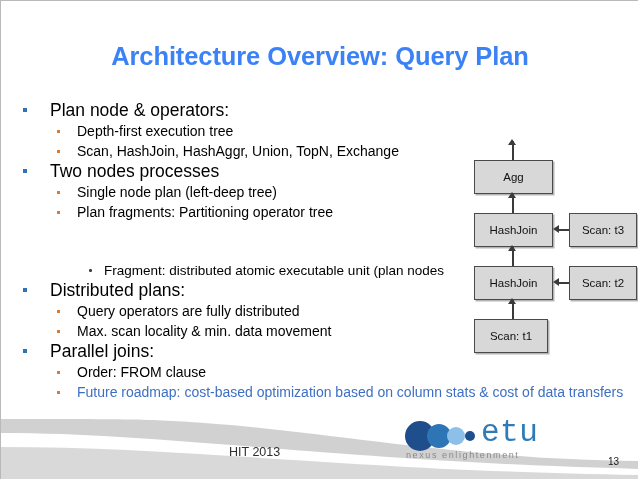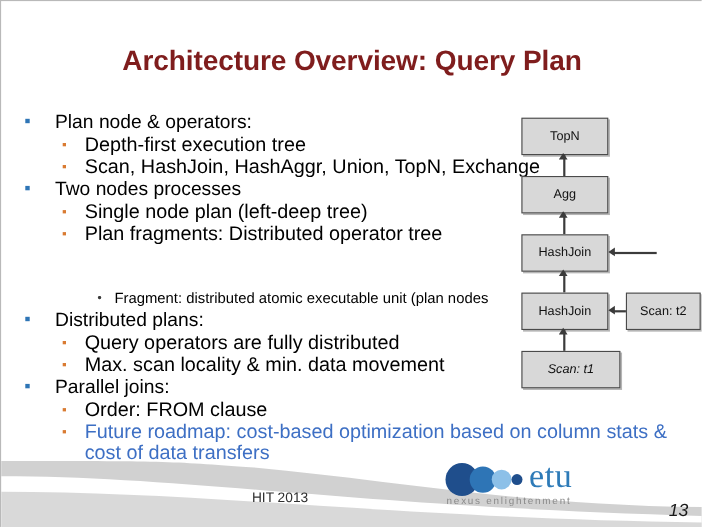--- a/index.html
+++ b/index.html
@@ -21,21 +21,21 @@
 
   
   #title {
     position: absolute;
     top: 41px;
     left: 0;
     width: 638px;
     text-align: center;
     font-size: 25.5px;
     font-weight: bold;
-    color: #7f1d1d;
+    color: #3b82f6;
     letter-spacing: -0.1px;
     white-space: nowrap;
   }
 
   
   #body {
     position: absolute;
     top: 99px;
     left: 8px;
     width: 600px;
@@ -66,21 +66,21 @@
 
   
   .l2 { padding-left: 68px; margin-bottom: 0px; }
   .l2 .bullet {
     left: 48px;
     top: 8px;
     width: 3px;
     height: 3px;
     background: #D97B32;
   }
-  .l2 .txt { font-size: 18px; line-height: 19.5px; }
+  .l2 .txt { font-size: 14px; line-height: 19.5px; }
 
   
   .l3 { padding-left: 95px; margin-bottom: 0px; margin-top: 39px; }
   .l3 .bullet {
     left: 80px;
     top: 8px;
     width: 2.5px;
     height: 2.5px;
     background: #3a3a3a;
     border-radius: 50%;
@@ -148,39 +148,38 @@
     position: absolute;
     left: 228px;
     top: 444px;
     font-size: 12.5px;
     color: #2f2f2f;
   }
   #pagenum {
     position: absolute;
     left: 607px;
     top: 455px;
-    font-size: 16px;
+    font-size: 10px;
     color: #1a1a1a;
-    font-style: italic;
   }
 
   
   #logo {
     position: absolute;
     left: 404px;
     top: 418px;
     width: 150px;
     height: 50px;
   }
   .lcirc { position: absolute; border-radius: 50%; }
   #logo-word {
     position: absolute;
     left: 76px;
     top: -4px;
-    font-family: Liberation Serif, serif;
+    font-family: Liberation Mono, monospace;
     font-size: 31px;
     color: #2E7BB8;
     letter-spacing: 0.5px;
   }
   #logo-tag {
     position: absolute;
     left: 1px;
     top: 31px;
     font-size: 9px;
     color: #8a8a8a;
@@ -216,21 +215,21 @@
       <span class="txt">Two nodes processes</span>
     </div>
 
     <div class="row l2">
       <span class="bullet"></span>
       <span class="txt">Single node plan (left-deep tree)</span>
     </div>
 
     <div class="row l2">
       <span class="bullet"></span>
-      <span class="txt">Plan fragments: Distributed operator tree</span>
+      <span class="txt">Plan fragments: Partitioning operator tree</span>
     </div>
 
     <div class="row l3">
       <span class="bullet"></span>
       <span class="txt">Fragment: distributed atomic executable unit (plan nodes</span>
     </div>
 
     <div class="row l1">
       <span class="bullet"></span>
       <span class="txt">Distributed plans:</span>
@@ -259,50 +258,50 @@
 
     <div class="row l2">
       <span class="bullet"></span>
       <span class="txt blue-text wide">Future roadmap: cost-based optimization based on column stats &amp; cost of data transfers</span>
     </div>
 
   </div>
 
   <div id="diagram">
 
-    <div class="node" style="left:18px;  top:6px;   width:79px; height:34px;">TopN</div>
 
     <div class="vline" style="left:56px; top:40px;  height:19px;"></div>
     <div class="vhead" style="left:52px; top:38px;"></div>
 
     <div class="node" style="left:18px;  top:59px;  width:79px; height:34px;">Agg</div>
 
     <div class="vline" style="left:56px; top:93px;  height:19px;"></div>
     <div class="vhead" style="left:52px; top:91px;"></div>
 
     <div class="node" style="left:18px;  top:112px; width:79px; height:34px;">HashJoin</div>
 
     <div class="hline" style="left:101px; top:128px; width:40px;"></div>
     <div class="hhead" style="left:97px;  top:124px;"></div>
 
+    <div class="node" style="left:113px; top:112px; width:68px; height:34px;">Scan: t3</div>
 
     <div class="vline" style="left:56px; top:146px; height:19px;"></div>
     <div class="vhead" style="left:52px; top:144px;"></div>
 
     <div class="node" style="left:18px;  top:165px; width:79px; height:34px;">HashJoin</div>
 
     <div class="hline" style="left:101px; top:181px; width:40px;"></div>
     <div class="hhead" style="left:97px;  top:177px;"></div>
 
     <div class="node" style="left:113px; top:165px; width:68px; height:34px;">Scan: t2</div>
 
     <div class="vline" style="left:56px; top:199px; height:19px;"></div>
     <div class="vhead" style="left:52px; top:197px;"></div>
 
-    <div class="node" style="left:18px;  top:218px; width:90px; height:34px;font-style:italic;">Scan: t1</div>
+    <div class="node" style="left:18px;  top:218px; width:74px; height:34px;">Scan: t1</div>
 
   </div>
 
   <svg id="swoosh" viewBox="0 0 638 66" preserveAspectRatio="none">
     <path d="M0,6 C150,6 150,6 230,12 C360,24 470,46 638,48 L638,66 L0,66 Z" fill="#c9c9c9" opacity="0.85"></path>
     <path d="M0,20 C170,20 330,48 638,56 L638,66 L0,66 Z" fill="#ffffff"></path>
     <path d="M0,34 C190,34 360,58 638,62 L638,66 L0,66 Z" fill="#d5d5d5" opacity="0.9"></path>
   </svg>
 
   <div id="footnote">HIT 2013</div>

